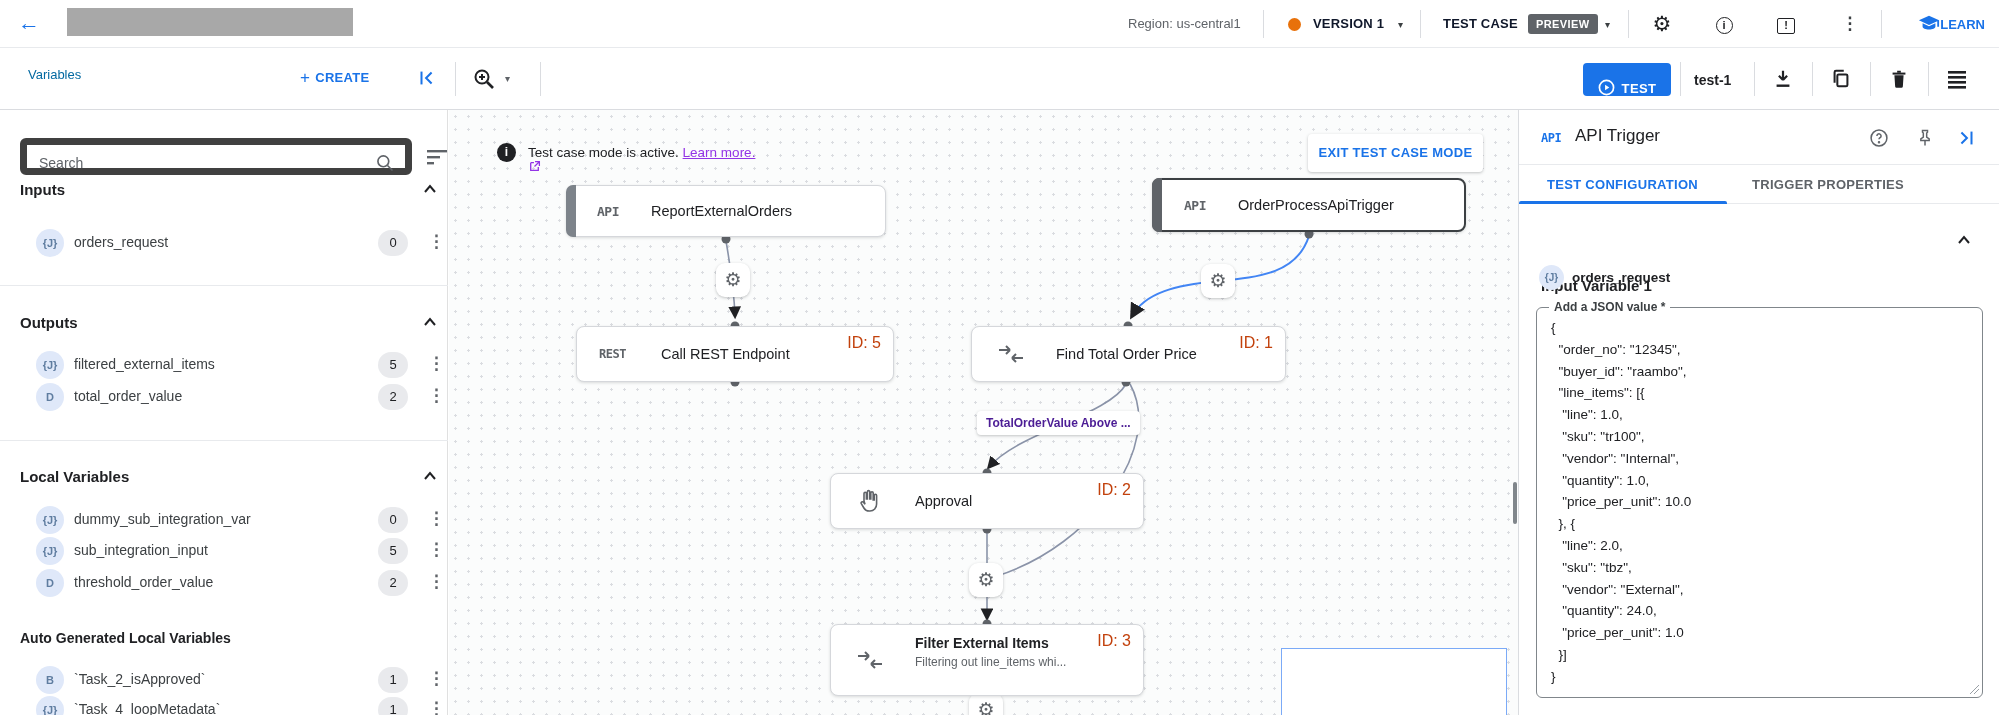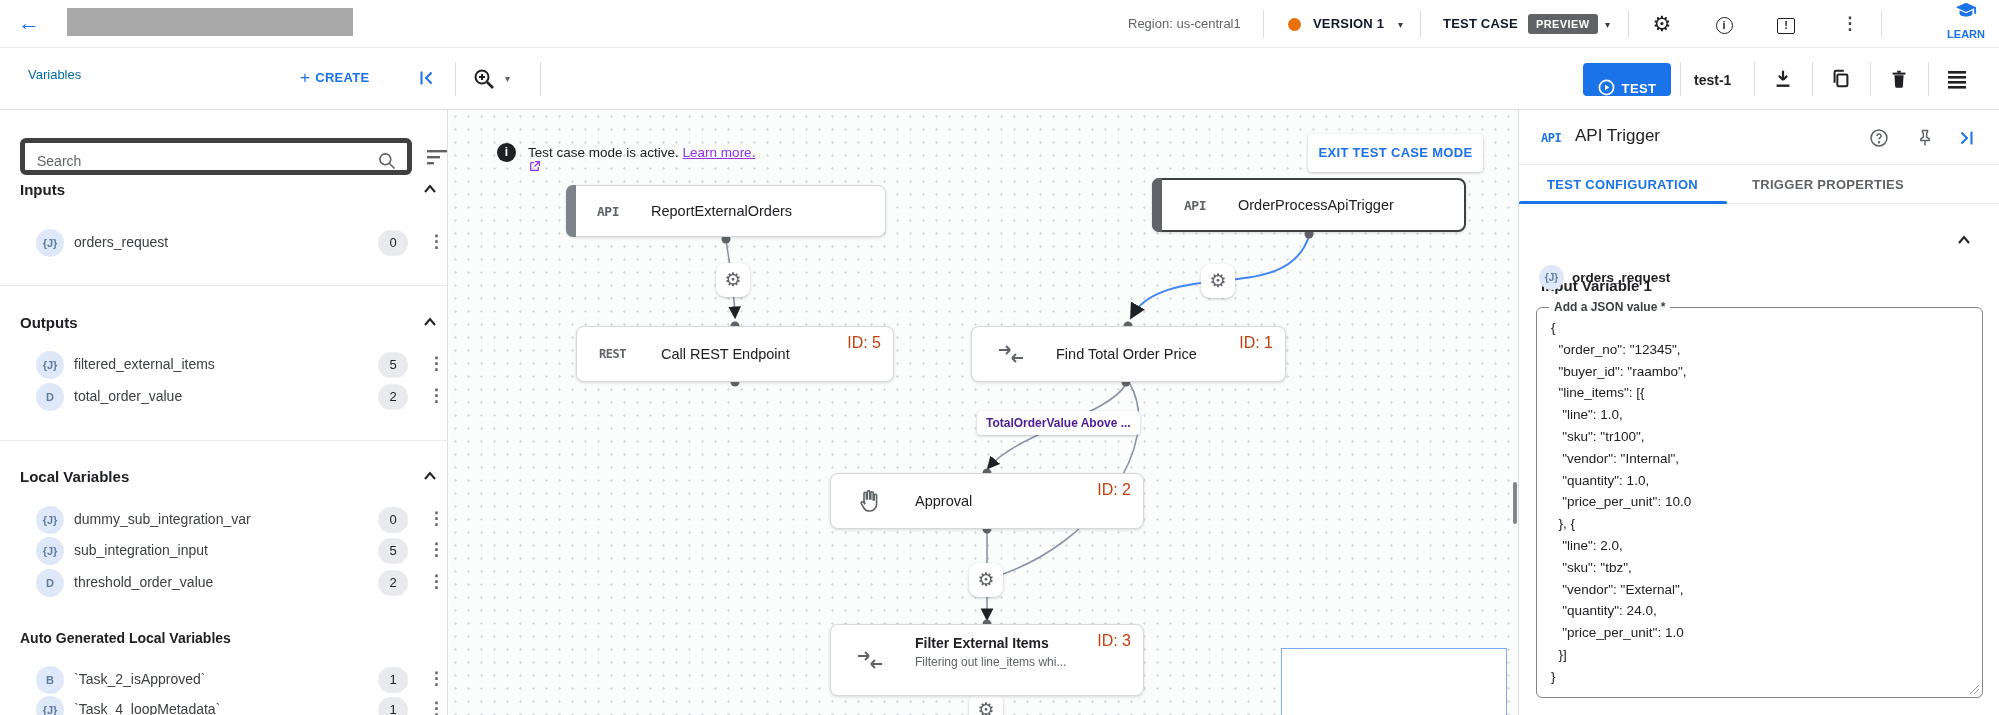--- a/index.html
+++ b/index.html
@@ -14,34 +14,34 @@
   .redacted { position:absolute; left:67px; top:8px; width:286px; height:28px; background:#a8a8a8; }
   .appbar-txt { font-size:13px; color:#5f6368; line-height:48px; }
   .appbar-bold { font-size:13px; font-weight:bold; color:#0f172a; line-height:48px; letter-spacing:.2px; }
   .vdiv { position:absolute; width:1px; background:#dadce0; }
   .dot-version { position:absolute; width:13px; height:13px; border-radius:50%; }
   .preview-badge { position:absolute; top:14px; height:20px; padding:0 8px; border-radius:3px; color:#fff; font-size:11px; font-weight:bold; line-height:20px; letter-spacing:.4px; }
   .caret { font-size:10px; color:#3c4043; }
   .icon-btn { position:absolute; width:28px; height:28px; top:10px; text-align:center; line-height:28px; cursor:pointer; color:#202124; }
   .circ-icon { display:inline-block; width:17px; height:17px; border:1.7px solid #202124; border-radius:50%; font-size:11px; font-weight:bold; line-height:14px; text-align:center; }
   .sq-icon { display:inline-block; width:18px; height:16px; border:1.8px solid #202124; border-radius:2px; font-size:11px; font-weight:bold; line-height:13px; text-align:center; }
-  .learn { position:absolute; right:14px; top:0; height:48px; display:flex; align-items:center; gap:6px; color:#1a73e8; font-weight:bold; font-size:11px; cursor:pointer;flex-direction:column; }
+  .learn { position:absolute; right:14px; top:0; height:48px; display:flex; align-items:center; color:#1a73e8; font-weight:bold; font-size:13px; cursor:pointer; }
 
   
   .toolbar { position:absolute; left:0; top:48px; width:1999px; height:62px; background:#fff; border-bottom:1px solid #dadce0; }
   .tb-title { position:absolute; left:28px; top:19px; font-size:13px; color:#0369a1; }
   .create-btn { position:absolute; left:300px; top:20px; color:#1a73e8; font-size:13px; font-weight:bold; letter-spacing:.3px; cursor:pointer; }
   .create-plus { font-size:17px; font-weight:normal; vertical-align:-1px; margin-right:5px; }
   .tb-vdiv { position:absolute; top:14px; height:34px; width:1px; background:#dadce0; }
   .test-btn { position:absolute; left:1583px; top:15px; width:88px; height:33px; background:#1a73e8; border-radius:4px; color:#fff; font-size:13px; font-weight:bold; letter-spacing:.4px; display:flex; align-items:flex-end; justify-content:center; gap:7px; cursor:pointer; }
   .test-name { position:absolute; left:1694px; top:24px; font-size:14px; font-weight:bold; color:#202124; }
 
   
   .left-panel { position:absolute; left:0; top:110px; width:448px; height:605px; background:#fff; border-right:1px solid #e0e0e0; }
-  .search-box { position:absolute; left:20px; top:28px; width:392px; height:37px; border:5px solid #404040; border-radius:6px; }
+  .search-box { position:absolute; left:20px; top:28px; width:392px; height:37px; border:7px solid #404040; border-radius:6px; }
   .search-box input { position:absolute; left:12px; top:1px; width:340px; height:33px; border:none; outline:none; font-size:14px; color:#202124; font-family:"Liberation Sans",sans-serif; background:transparent; }
   .search-box input::placeholder { color:#5f6368; }
   .sec-head { position:absolute; left:20px; font-size:15px; font-weight:bold; color:#202124; }
   .sec-sub { position:absolute; left:20px; font-size:14px; font-weight:bold; color:#202124; }
   .chev { position:absolute; left:423px; width:14px; height:10px; cursor:pointer; }
   .var-row { position:absolute; left:0; width:448px; height:30px; }
   .var-ic { position:absolute; left:36px; top:1px; width:28px; height:28px; border-radius:50%; background:#dfe8f9; color:#5f7da0; font-size:11px; font-weight:bold; text-align:center; line-height:28px; }
   .var-label { position:absolute; left:74px; top:6px; font-size:14px; color:#3c4043; }
   .var-count { position:absolute; left:378px; top:2px; min-width:30px; height:26px; padding:0 6px; background:#e9eaed; border-radius:13px; font-size:13px; color:#202124; text-align:center; line-height:26px; }
   .var-dots { position:absolute; left:428px; top:3px; font-size:17px; font-weight:bold; color:#5f6368; cursor:pointer; }

